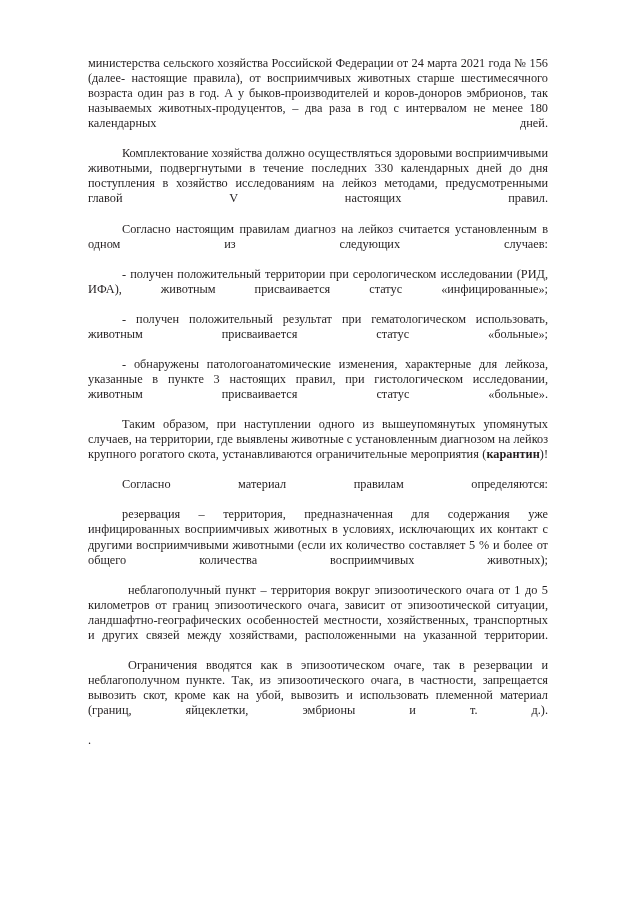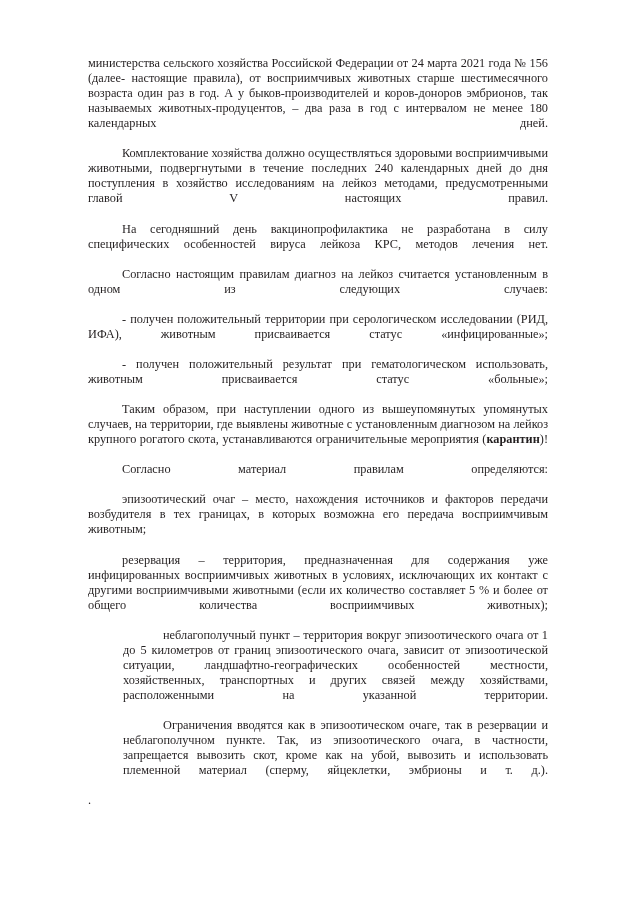--- a/index.html
+++ b/index.html
@@ -44,21 +44,20 @@
     text-indent: 0;
     white-space: normal;
   }
 
   p.para.indent {
     text-indent: 34px;
   }
 
   p.para.indent-lg {
     text-indent: 40px;
-    margin-left: 35px;
   }
 
   p.para.noindent {
     text-indent: 0;
   }
 
   
   p.para::after {
     content: "";
     display: inline-block;
@@ -80,43 +79,42 @@
 </style>
 </head>
 <body>
 
 <div class="page">
 
   <div class="doc-body">
 
     <p class="para noindent">министерства сельского хозяйства Российской Федерации от 24 марта 2021 года № 156 (далее- настоящие правила), от восприимчивых животных старше шестимесячного возраста один раз в год. А у быков-производителей и коров-доноров эмбрионов, так называемых животных-продуцентов, – два раза в год с интервалом не менее 180 календарных дней.</p>
 
-    <p class="para indent">Комплектование хозяйства должно осуществляться здоровыми восприимчивыми животными, подвергнутыми в течение последних 240 календарных дней до дня поступления в хозяйство исследованиям на лейкоз методами, предусмотренными главой V настоящих правил.</p>
+    <p class="para indent">Комплектование хозяйства должно осуществляться здоровыми восприимчивыми животными, подвергнутыми в течение последних 330 календарных дней до дня поступления в хозяйство исследованиям на лейкоз методами, предусмотренными главой V настоящих правил.</p>
 
 
-    <p class="para indent">На сегодняшний день вакцинопрофилактика не разработана в силу специфических особенностей вируса лейкоза КРС, методов лечения нет.</p>
 
     <p class="para indent">Согласно настоящим правилам диагноз на лейкоз считается установленным в одном из следующих случаев:</p>
 
     <p class="para indent">- получен положительный территории при серологическом  исследовании (РИД, ИФА), животным присваивается статус «инфицированные»;</p>
 
     <p class="para indent">- получен положительный результат при гематологическом использовать, животным присваивается статус «больные»;</p>
 
+    <p class="para indent">- обнаружены патологоанатомические изменения, характерные для лейкоза, указанные в пункте 3 настоящих правил, при гистологическом исследовании, животным присваивается статус «больные».</p>
 
     <p class="para indent">
       <span>Таким образом, при наступлении одного из вышеупомянутых упомянутых случаев, на территории, где выявлены животные с установленным диагнозом на лейкоз крупного рогатого скота, устанавливаются ограничительные мероприятия (</span><span class="bold">карантин</span><span>)!</span>
     </p>
 
     <p class="para indent">Согласно материал правилам определяются:</p>
 
-    <p class="para indent">эпизоотический очаг – место, нахождения источников и факторов передачи возбудителя в тех границах, в которых возможна его передача восприимчивым животным;</p>
 
     <p class="para indent">резервация – территория, предназначенная для содержания уже инфицированных восприимчивых животных в условиях, исключающих их контакт с другими восприимчивыми животными (если их количество составляет 5 % и более от общего количества восприимчивых животных);</p>
 
     <p class="para indent-lg">неблагополучный пункт – территория вокруг эпизоотического очага от 1 до 5 километров от границ эпизоотического очага, зависит от эпизоотической ситуации, ландшафтно-географических особенностей местности, хозяйственных, транспортных и других связей между хозяйствами, расположенными на указанной территории.</p>
 
-    <p class="para indent-lg">Ограничения вводятся как в эпизоотическом очаге, так в резервации и неблагополучном пункте. Так, из эпизоотического очага, в частности, запрещается вывозить скот, кроме как на убой, вывозить и использовать племенной материал (сперму, яйцеклетки, эмбрионы и т. д.).</p>
+    <p class="para indent-lg">Ограничения вводятся как в эпизоотическом очаге, так в резервации и неблагополучном пункте. Так, из эпизоотического очага, в частности, запрещается вывозить скот, кроме как на убой, вывозить и использовать племенной материал (границ, яйцеклетки, эмбрионы и т. д.).</p>
 
     <p class="lonedot">.</p>
 
   </div>
 
 </div>
 
 </body></html>

